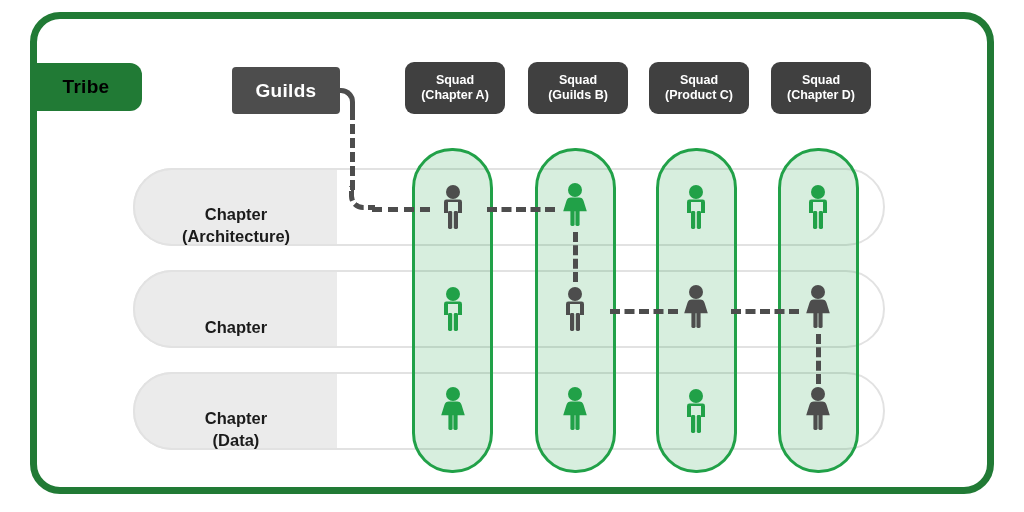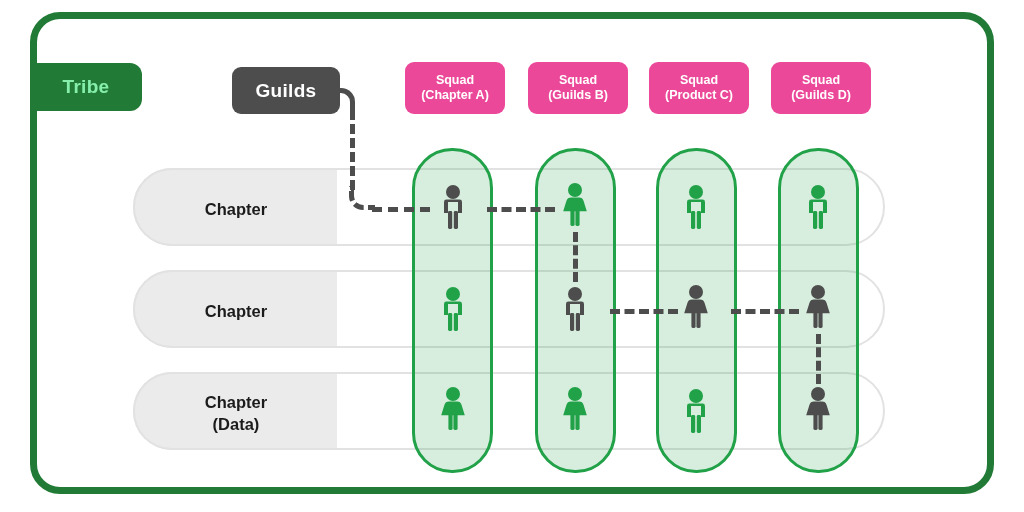--- a/index.html
+++ b/index.html
@@ -35,53 +35,53 @@
 
   
   .tribe-label {
     position: absolute;
     left: 30px;
     top: 63px;
     width: 112px;
     height: 48px;
     background: #217a35;
     border-radius: 0 12px 12px 0;
-    color: #86efac;
+    color: #000000;
     font-size: 19px;
     font-weight: bold;
     display: flex;
     align-items: center;
     justify-content: center;
     letter-spacing: .3px;
     z-index: 6;
   }
 
   .guilds-label {
     position: absolute;
     left: 232px;
     top: 67px;
     width: 108px;
     height: 47px;
     background: #4d4d4d;
-    border-radius: 9px;
+    border-radius: 4px;
     color: #ffffff;
     font-size: 19px;
     font-weight: bold;
     display: flex;
     align-items: center;
     justify-content: center;
     letter-spacing: .3px;
     z-index: 6;
   }
 
   .squad-label {
     position: absolute;
     top: 62px;
     height: 52px;
-    background: #ec4899;
+    background: #404040;
     border-radius: 9px;
     color: #ffffff;
     font-size: 12.5px;
     font-weight: bold;
     line-height: 15px;
     display: flex;
     flex-direction: column;
     align-items: center;
     justify-content: center;
     text-align: left;
@@ -108,21 +108,21 @@
     height: 78px;
     box-sizing: border-box;
     background: #ebebeb;
     border: 2px solid #e2e2e2;
     border-right: none;
     border-radius: 39px 0 0 39px;
   }
   .chapter-row .chapter-text {
     position: absolute;
     left: 0px;
-    top: 0px;
+    top: 16px;
     width: 202px;
     height: 78px;
     display: flex;
     flex-direction: column;
     justify-content: center;
     color: #1b1b1b;
     font-size: 16.5px;
     font-weight: bold;
     line-height: 22px;
     text-align: center;
@@ -192,20 +192,21 @@
 <body>
 
 <div id="canvas">
 
   <div class="tribe-frame"></div>
 
   <div class="chapter-row" style="top:168px">
     <div class="chapter-fill"></div>
     <div class="chapter-text">
       <span>Chapter</span>
+      <span>(Architecture)</span>
     </div>
   </div>
 
   <div class="chapter-row" style="top:270px">
     <div class="chapter-fill"></div>
     <div class="chapter-text">
       <span>Chapter</span>
     </div>
   </div>
 
@@ -383,16 +384,16 @@
   <div class="squad-label" style="left:528px; width:100px;">
     <span>Squad</span>
     <span>(Guilds B)</span>
   </div>
   <div class="squad-label" style="left:649px; width:100px;">
     <span>Squad</span>
     <span>(Product C)</span>
   </div>
   <div class="squad-label" style="left:771px; width:100px;">
     <span>Squad</span>
-    <span>(Guilds D)</span>
+    <span>(Chapter D)</span>
   </div>
 
 </div>
 
 </body></html>

